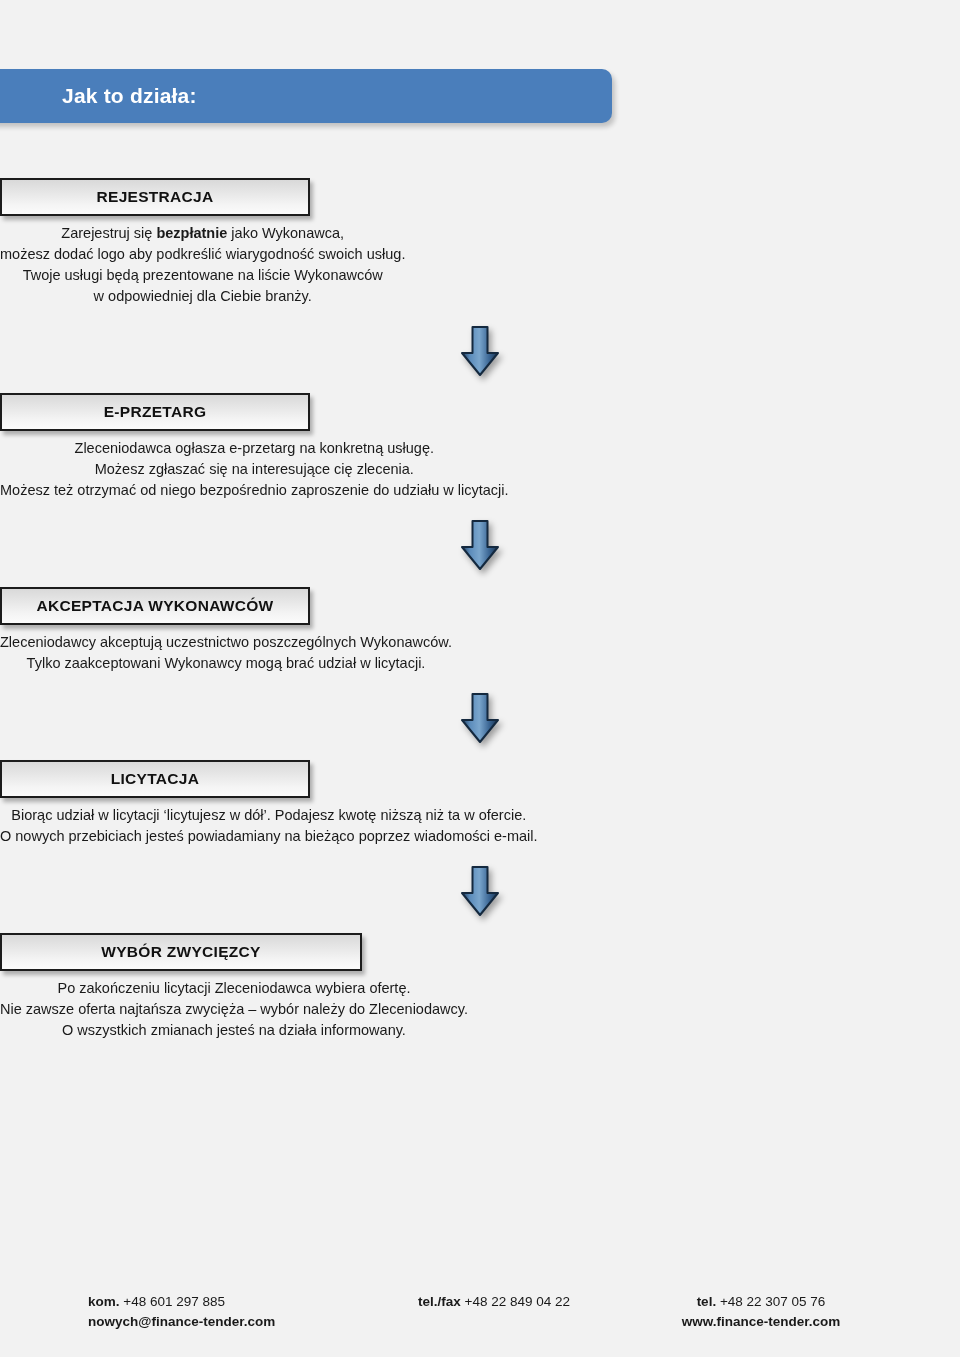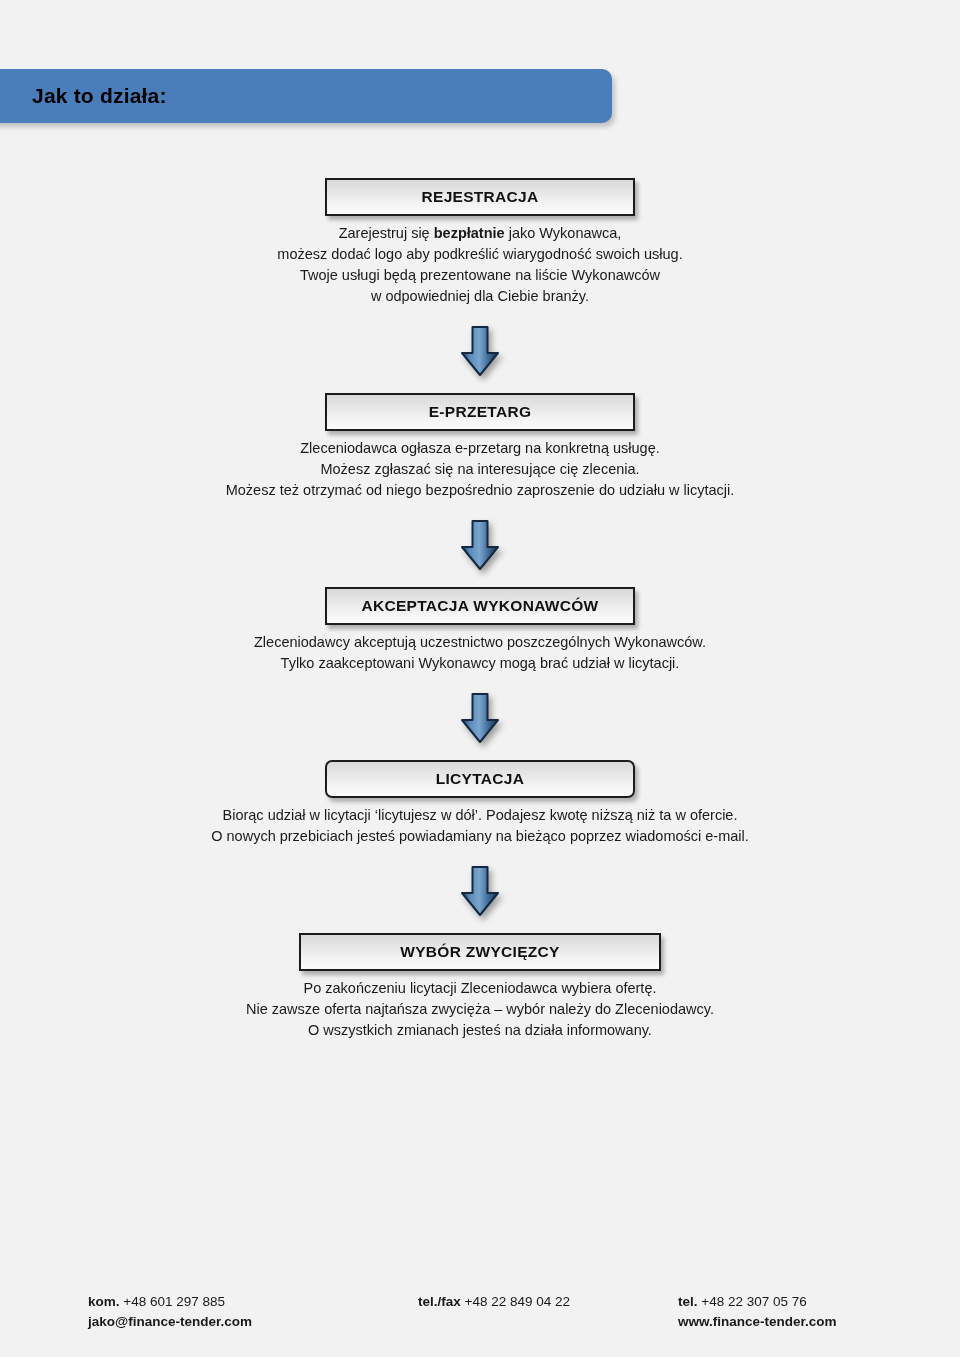--- a/index.html
+++ b/index.html
@@ -23,40 +23,40 @@
     top: 69px;
     width: 652px;
     height: 54px;
     background: #4a7ebb;
     border-radius: 10px;
     box-shadow: 3px 4px 5px rgba(0,0,0,0.20);
     display: flex;
     align-items: center;
   }
   .header-banner-title {
-    margin-left: 72px;
-    color: #000000;
+    margin-left: 102px;
+    color: #ffffff;
     font-size: 21px;
     font-weight: bold;
     letter-spacing: 0.2px;
   }
 
   
   .flow {
     position: absolute;
     left: 0;
     top: 178px;
     width: 960px;
   }
 
   .step {
     width: 100%;
     display: flex;
     flex-direction: column;
-    align-items: center;
+    align-items: flex-start;
   }
 
   
   .step-box {
     box-sizing: border-box;
     height: 38px;
     border: 2px solid #1c1c1c;
     background: linear-gradient(to bottom, #d9d9d9 0%, #e6e6e6 35%, #f4f4f4 72%, #fbfbfb 100%);
     box-shadow: 3px 4px 4px rgba(0,0,0,0.28);
     display: flex;
@@ -67,21 +67,21 @@
     font-size: 15.5px;
     font-weight: bold;
     color: #111111;
     letter-spacing: 0.3px;
     white-space: nowrap;
   }
 
   .w-rejestracja { width: 310px; }
   .w-eprzetarg   { width: 310px; }
   .w-akceptacja  { width: 310px; }
-  .w-licytacja   { width: 310px; border-radius: 7px; }
+  .w-licytacja   { width: 310px; }
   .w-wybor       { width: 362px; }
 
   
   .step-desc {
     margin-top: 7px;
     text-align: center;
     font-size: 14.5px;
     line-height: 21px;
     color: #1a1a1a;
   }
@@ -108,21 +108,21 @@
     left: 0;
     top: 1292px;
     width: 960px;
     display: flex;
     font-size: 13.5px;
     line-height: 20px;
   }
   .footer-col { }
   .footer-col-left   { width: 330px; margin-left: 88px; text-align: left; }
   .footer-col-mid    { width: 260px; text-align: left; }
-  .footer-col-right  { flex: 1; text-align: left; padding-right: 116px; }
+  .footer-col-right  { flex: 1; text-align: center; padding-right: 116px; }
   .footer b { font-weight: bold; }
   .footer .ln { display: block; white-space: nowrap; }
 </style>
 </head>
 <body>
 
 <div class="header-banner">
   <div class="header-banner-title">Jak to działa:</div>
 </div>
 
@@ -222,21 +222,21 @@
       <span class="line">O wszystkich zmianach jesteś na działa informowany.</span>
     </div>
   </div>
 
 </div>
 
 <div class="footer">
 
   <div class="footer-col footer-col-left">
     <span class="ln"><b>kom.</b><span> +48 601 297 885</span></span>
-    <span class="ln"><b>jako@finance-tender.com</b></span>
+    <span class="ln"><b>nowych@finance-tender.com</b></span>
   </div>
 
   <div class="footer-col footer-col-mid">
     <span class="ln"><b>tel./fax</b><span> +48 22 849 04 22</span></span>
   </div>
 
   <div class="footer-col footer-col-right">
     <span class="ln"><b>tel.</b><span> +48 22 307 05 76</span></span>
     <span class="ln"><b>www.finance-tender.com</b></span>
   </div>

